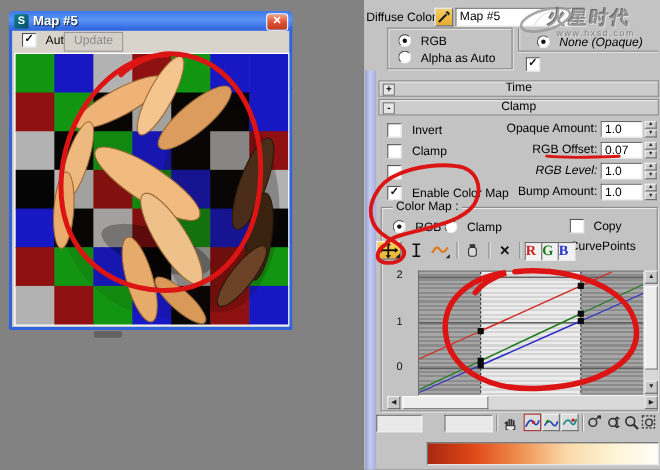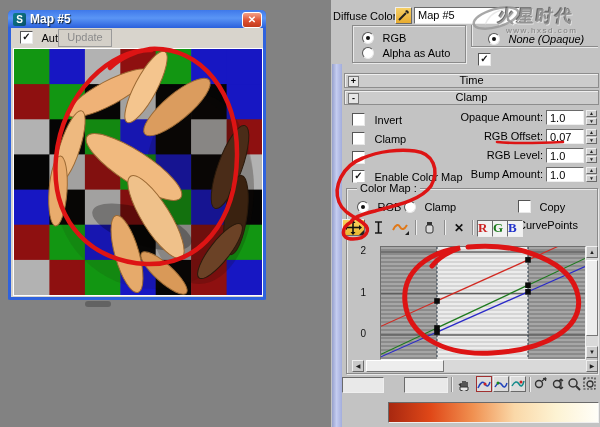--- a/index.html
+++ b/index.html
@@ -257,21 +257,21 @@
     <div class="abs spincol" style="left:586px;top:110px;">
       <div class="spinbtn">▲</div>
       <div class="spinbtn">▼</div>
     </div>
     <div class="abs spinlab" style="left:433px;top:130px;width:110px;">RGB Offset:</div>
     <div class="abs fld" style="left:546px;top:129px;width:38px;height:15px;">0.07</div>
     <div class="abs spincol" style="left:586px;top:129px;">
       <div class="spinbtn">▲</div>
       <div class="spinbtn">▼</div>
     </div>
-    <div class="abs spinlab" style="left:433px;top:149px;width:110px;">RGB Level:</div>
+    <div class="abs spinlab" style="left:433px;top:149px;width:110px;font-style:italic;">RGB Level:</div>
     <div class="abs fld" style="left:546px;top:148px;width:38px;height:15px;">1.0</div>
     <div class="abs spincol" style="left:586px;top:148px;">
       <div class="spinbtn">▲</div>
       <div class="spinbtn">▼</div>
     </div>
     <div class="abs spinlab" style="left:433px;top:168px;width:110px;">Bump Amount:</div>
     <div class="abs fld" style="left:546px;top:167px;width:38px;height:15px;">1.0</div>
     <div class="abs spincol" style="left:586px;top:167px;">
       <div class="spinbtn">▲</div>
       <div class="spinbtn">▼</div>

